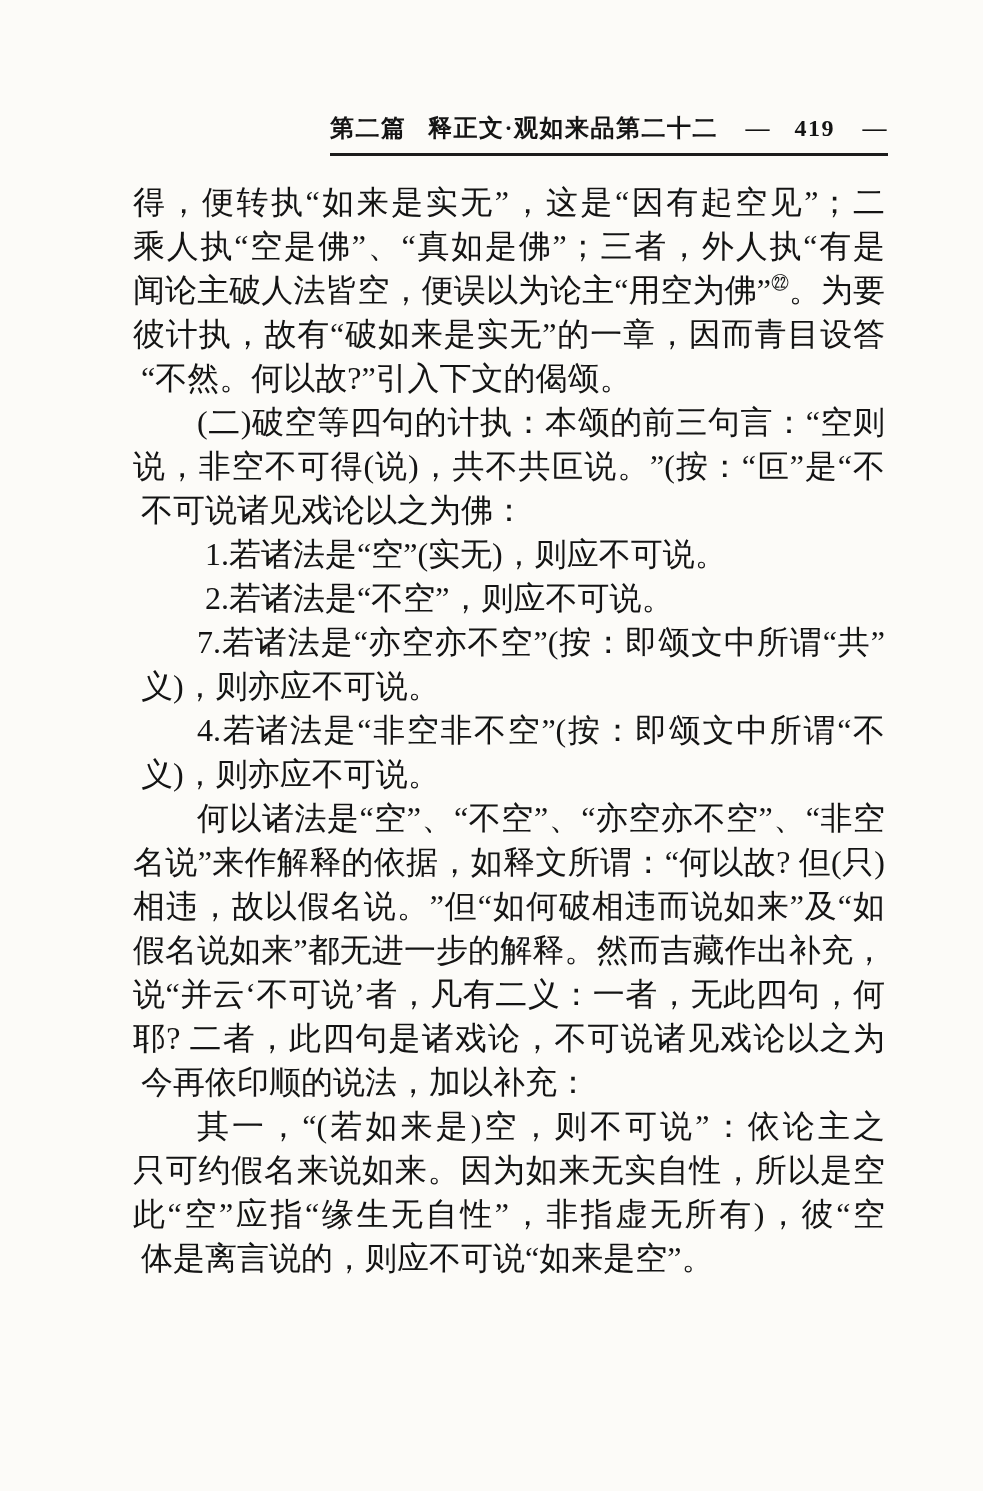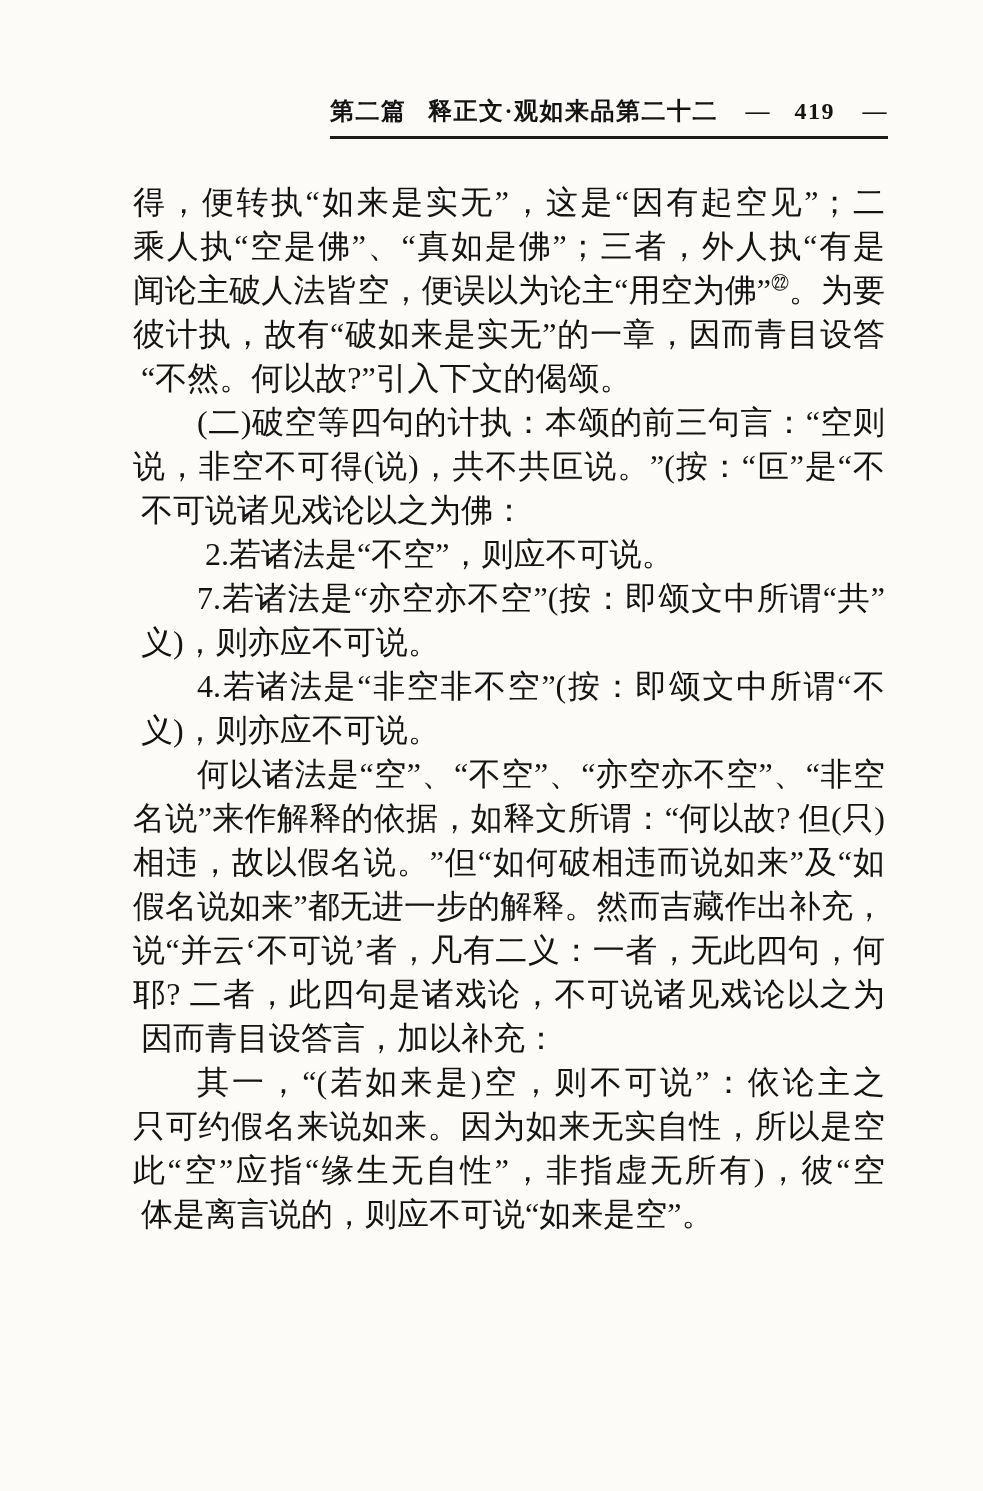--- a/index.html
+++ b/index.html
@@ -9,21 +9,21 @@
     height: 1491px;
     margin: 0 auto;
     background: #fcfbf8;
     font-family: "Liberation Serif", "DejaVu Serif", serif;
     color: #141414;
     overflow: hidden;
   }
   
   .header {
     position: absolute;
-    top: 95px;
+    top: 112px;
     right: 95px;
     margin-left: 28px;
   }
   .header-text {
     display: inline-block;
     border-bottom: 3px solid #1c1c1c;
     padding-bottom: 9px;
     font-size: 24px;
     letter-spacing: 1.5px;
     white-space: nowrap;
@@ -73,31 +73,32 @@
 
   <div class="textblock">
     <div class="line">得，便转执“如来是实无”，这是“因有起空见”；二者，有大</div>
     <div class="line">乘人执“空是佛”、“真如是佛”；三者，外人执“有是佛”，今</div>
     <div class="line">闻论主破人法皆空，便误以为论主“用空为佛”<sup class="fn">㉒</sup>。为要消</div>
     <div class="line">彼计执，故有“破如来是实无”的一章，因而青目设答言：</div>
     <div class="line end">“不然。何以故?”引入下文的偈颂。</div>
     <div class="line indent">(二)破空等四句的计执：本颂的前三句言：“空则不可</div>
     <div class="line">说，非空不可得(说)，共不共叵说。”(按：“叵”是“不可”义)</div>
     <div class="line end">不可说诸见戏论以之为佛：</div>
+    <div class="line indent end">1.若诸法是“空”(实无)，则应不可说。</div>
     <div class="line indent end">2.若诸法是“不空”，则应不可说。</div>
     <div class="line indent">7.若诸法是“亦空亦不空”(按：即颂文中所谓“共”</div>
     <div class="line end">义)，则亦应不可说。</div>
     <div class="line indent">4.若诸法是“非空非不空”(按：即颂文中所谓“不共”</div>
     <div class="line end">义)，则亦应不可说。</div>
     <div class="line indent">何以诸法是“空”、“不空”、“亦空亦不空”、“非空非不</div>
     <div class="line">名说”来作解释的依据，如释文所谓：“何以故? 但(只)破</div>
     <div class="line">相违，故以假名说。”但“如何破相违而说如来”及“如何以</div>
     <div class="line">假名说如来”都无进一步的解释。然而吉藏作出补充，他</div>
     <div class="line">说“并云‘不可说’者，凡有二义：一者，无此四句，何所说</div>
     <div class="line">耶? 二者，此四句是诸戏论，不可说诸见戏论以之为佛。”</div>
-    <div class="line end">因而青目设答言，加以补充：</div>
+    <div class="line end">今再依印顺的说法，加以补充：</div>
     <div class="line indent">其一，“(若如来是)空，则不可说”：依论主之意，吾人</div>
     <div class="line">只可约假名来说如来。因为如来无实自性，所以是空(按：</div>
     <div class="line">此“空”应指“缘生无自性”，非指虚无所有)，彼“空性”的当</div>
     <div class="line end">体是离言说的，则应不可说“如来是空”。</div>
   </div>
 
 </div>
 
 </body></html>

